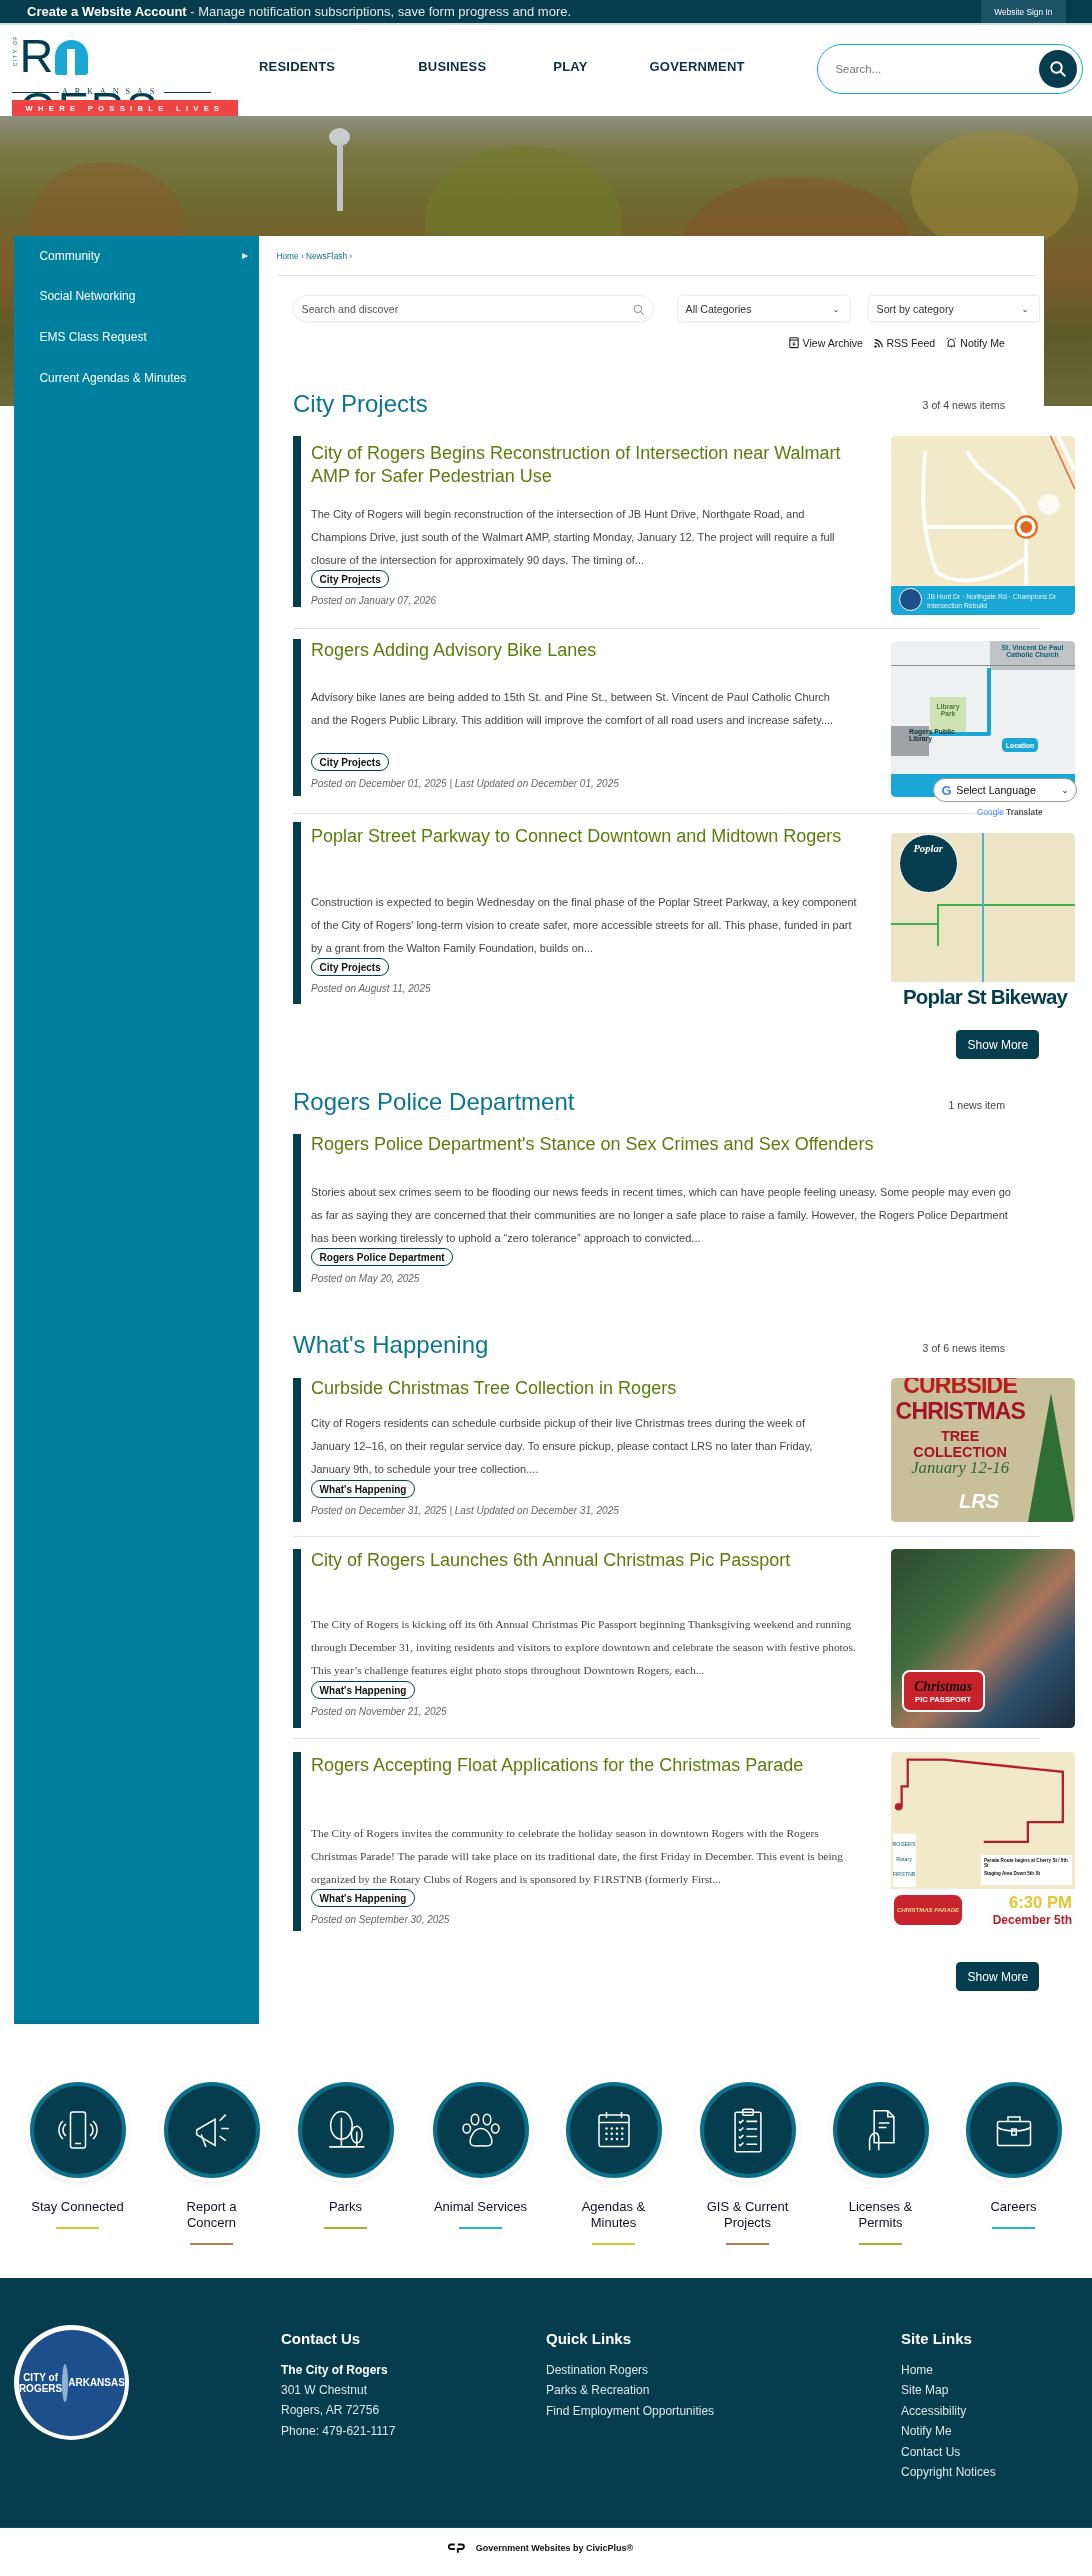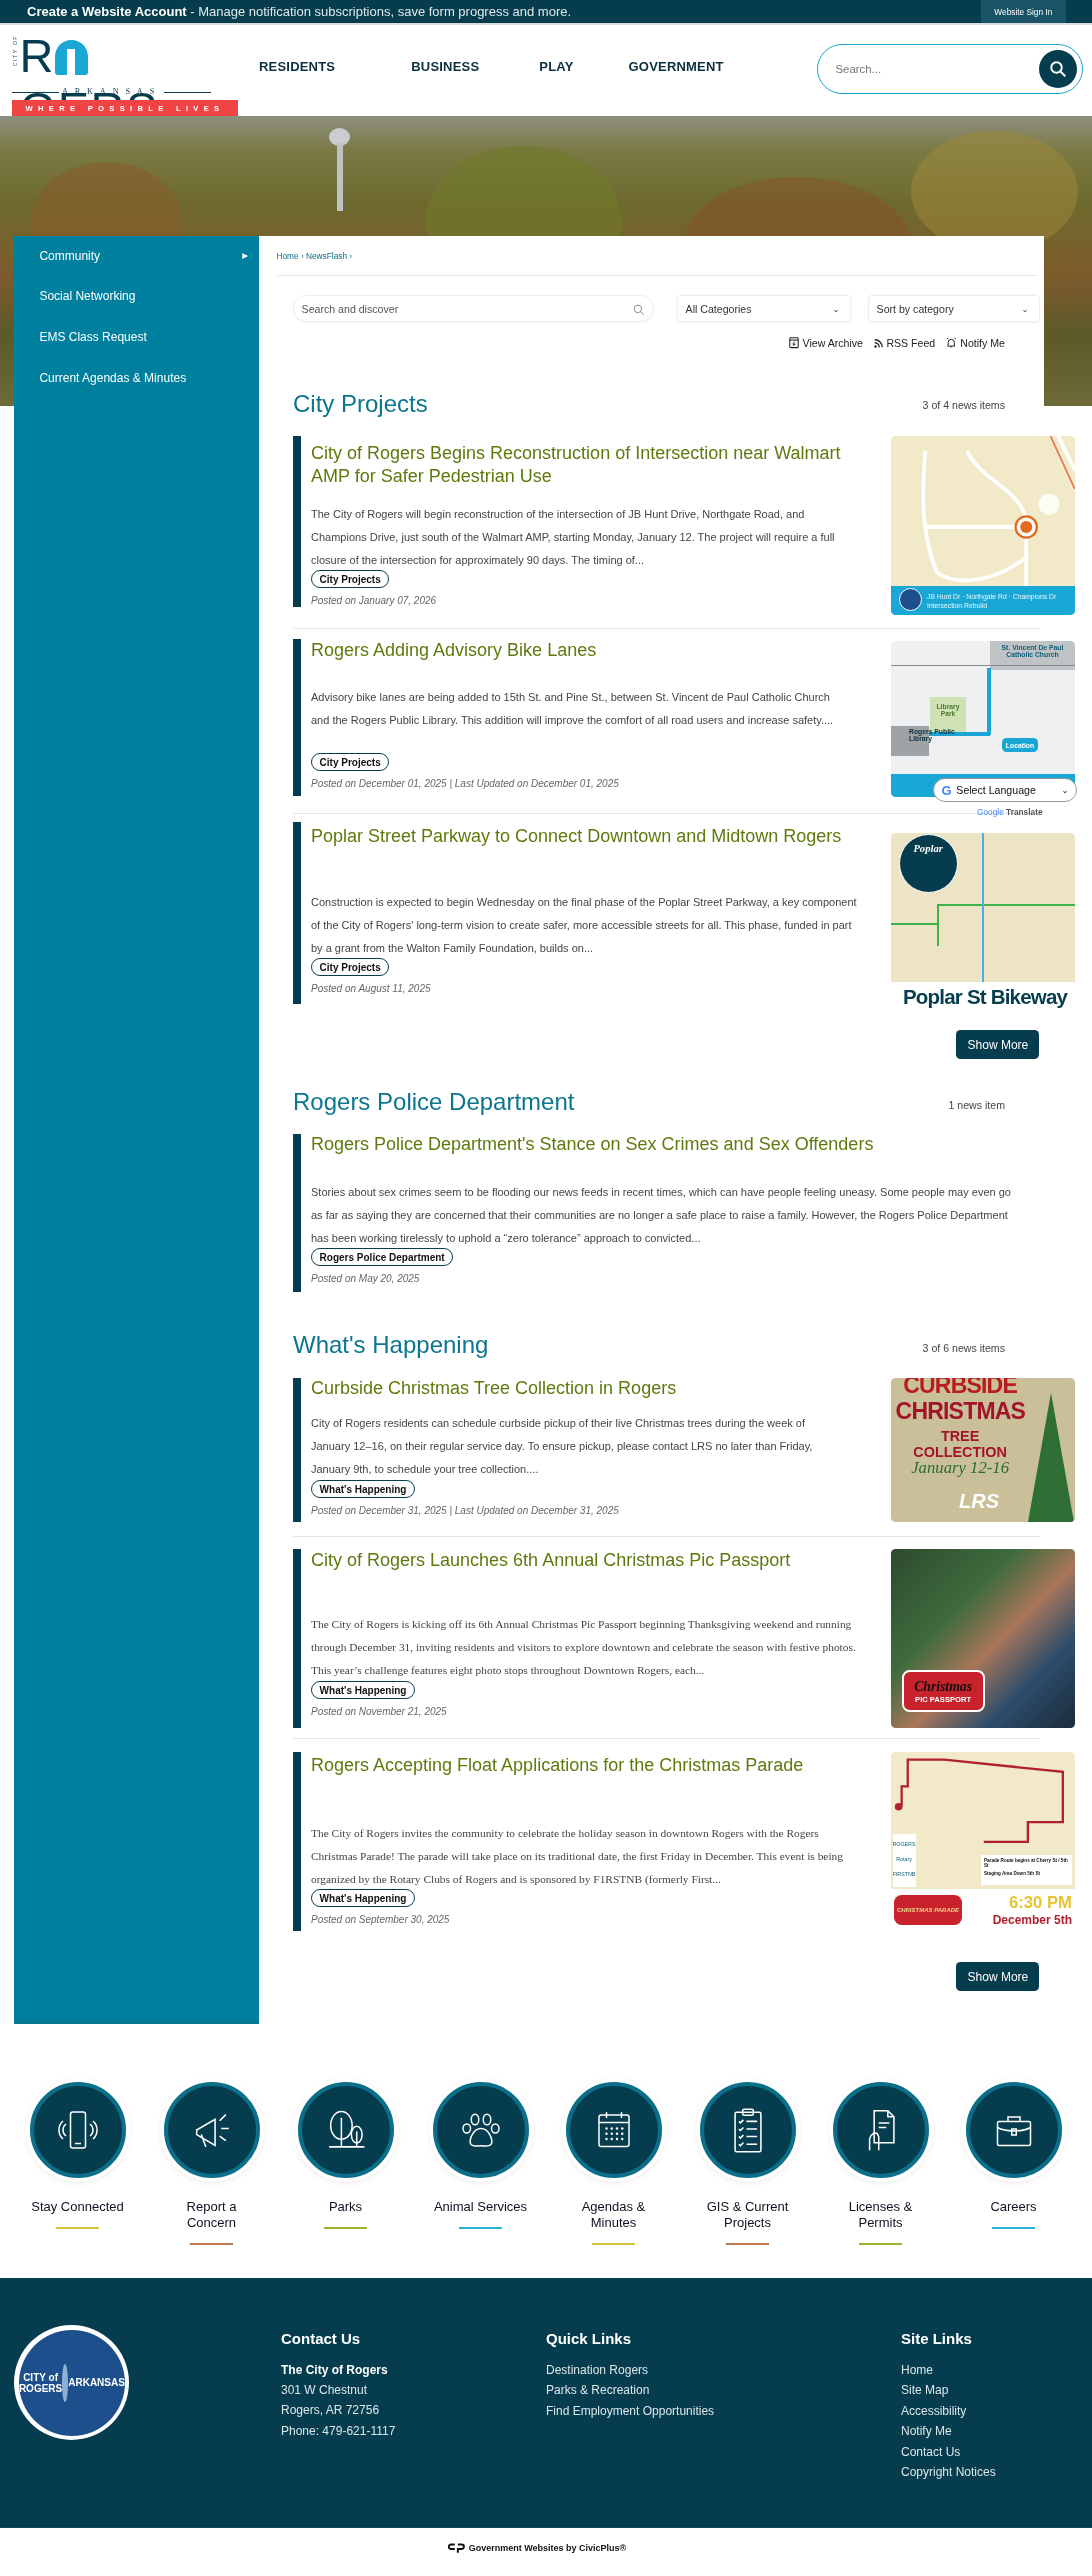--- a/index.html
+++ b/index.html
@@ -11,21 +11,21 @@
 .header{height:89px;background:#fff;position:relative}
 .logo{position:absolute;left:12px;top:3.8px;width:199px;height:79px}
 .logo .civ{position:absolute;left:0;top:6px;font-size:5.3px;color:#0b5e77;writing-mode:vertical-rl;transform:rotate(180deg);letter-spacing:1.5px}
 .logo .word{position:absolute;left:7.6px;top:0;font-size:47px;color:#063d4e;letter-spacing:1.5px;font-family:"Liberation Sans",sans-serif;line-height:53px}
 .logo .word .o{display:inline-block;width:33px;height:35px;border-radius:16.7px 16.7px 3px 3px;background:#1aa7d6;vertical-align:-3px;position:relative}
 .logo .word .o:after{content:"";position:absolute;left:12px;top:9px;width:7.6px;height:26px;background:#fff}
 .logo .ark{position:absolute;left:0;top:58px;width:199px;text-align:center;font-size:8.3px;letter-spacing:6.8px;color:#063d4e;font-family:"Liberation Serif",serif}
 .logo .ark:before,.logo .ark:after{content:"";position:absolute;top:5.3px;width:47px;height:0.8px;background:#063d4e}
 .logo .ark:before{left:0}.logo .ark:after{right:0}
 .logo .tag{position:absolute;left:0;top:71px;width:226px;height:16.7px;background:#ef4444;color:#fff;font-size:7.6px;letter-spacing:5.3px;display:flex;align-items:center;justify-content:center;font-weight:bold}
-.nav{position:absolute;left:259px;top:34px;display:flex;gap:0}
+.nav{position:absolute;left:259px;top:34px;display:flex;gap:7px}
 .nav a{font-size:13px;font-weight:bold;color:#0c3040;text-decoration:none;letter-spacing:0.2px}
 .nav a:nth-child(1){margin-right:76px}
 .nav a:nth-child(2){margin-right:60px}
 .nav a:nth-child(3){margin-right:55px}
 .search{position:absolute;left:817px;top:44px;width:266px;height:50px;border:1.5px solid #1aa7d6;border-radius:25px;display:flex;align-items:center;padding-left:17.5px}
 .search input{border:0;outline:0;font-size:11.4px;color:#444;background:transparent;width:197px;font-family:"Liberation Sans",sans-serif}
 .search .btn{position:absolute;right:4.6px;top:5.3px;width:38px;height:38px;border-radius:50%;background:#063d4e;display:flex;align-items:center;justify-content:center}
 .hero{position:absolute;left:0;top:116px;width:1093px;height:290px;background:linear-gradient(180deg,#8d8f7d 0%,#7b7a45 12%,#6e6a2e 30%,#7d5b2c 55%,#5c5a29 75%,#6d6a3a 100%);overflow:hidden}
 .hero .t{position:absolute;border-radius:50%}
 .tower{position:absolute;left:329px;top:12px;width:21px;height:18px;border-radius:50%;background:#c9cdd1}
@@ -58,21 +58,21 @@
 .quick{position:absolute;left:0;top:2056px;width:1093px;height:190px}
 .qi{position:absolute;top:0;width:135px;text-align:center}
 .qi .circle{width:96px;height:96px;border-radius:50%;background:#063d4e;border:4.6px solid #0b6f89;box-shadow:0 0 0 3.8px #fff,0 1.5px 9px rgba(0,0,0,.2);margin:26px auto 0;display:flex;align-items:center;justify-content:center}
 .qi .label{font-size:13px;color:#112;margin-top:21px;line-height:16px;padding:0 19px}
 .qi .line{width:43px;height:2.3px;margin:12px auto 0}
 .footer{position:absolute;left:0;top:2278px;width:1093px;height:250px;background:#063d4e;border-bottom:1.5px solid #0a4a5c}
 .footer h4{position:absolute;font-size:15px;color:#fff;font-weight:bold}
 .footer .fl{position:absolute;font-size:12px;color:#dce7ea;line-height:20.5px}
 .seal{position:absolute;left:14.4px;top:47px;width:115px;height:115px;border-radius:50%;background:#fff;display:flex;align-items:center;justify-content:center}
 .seal .in{width:106px;height:106px;border-radius:50%;background:#1d4f8c;display:flex;align-items:center;justify-content:center;color:#fff;font-size:10px;font-weight:bold;text-align:center;flex-direction:row}
-.civic{position:absolute;top:2543px;left:448px;font-size:9px;color:#111;font-weight:bold;display:flex;align-items:center;gap:4px}
+.civic{position:absolute;top:2543px;left:448px;font-size:9px;color:#111;font-weight:bold;display:flex;align-items:center;gap:11px}
 </style>
 </head>
 <body>
 
 <div class="topbar">
   <div class="msg"><b>Create a Website Account</b><span> - Manage notification subscriptions, save form progress and more.</span></div>
   <div class="signin">Website Sign In</div>
 </div>
 
 <div class="header">

